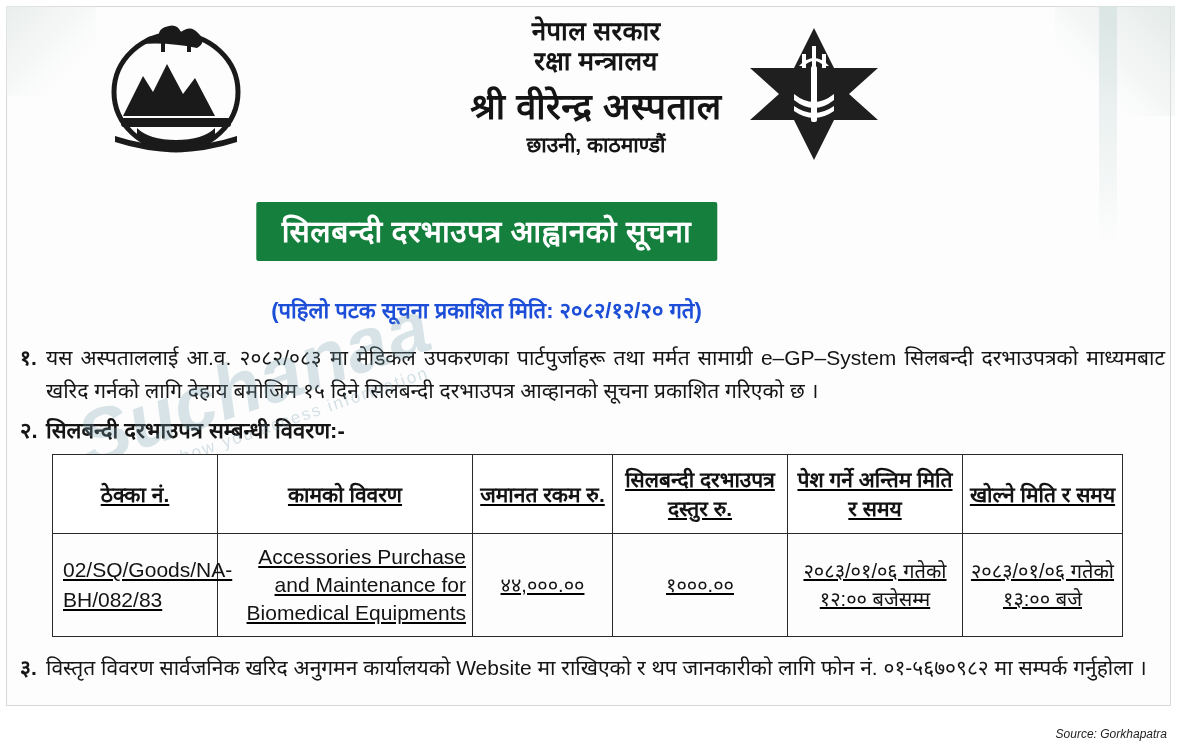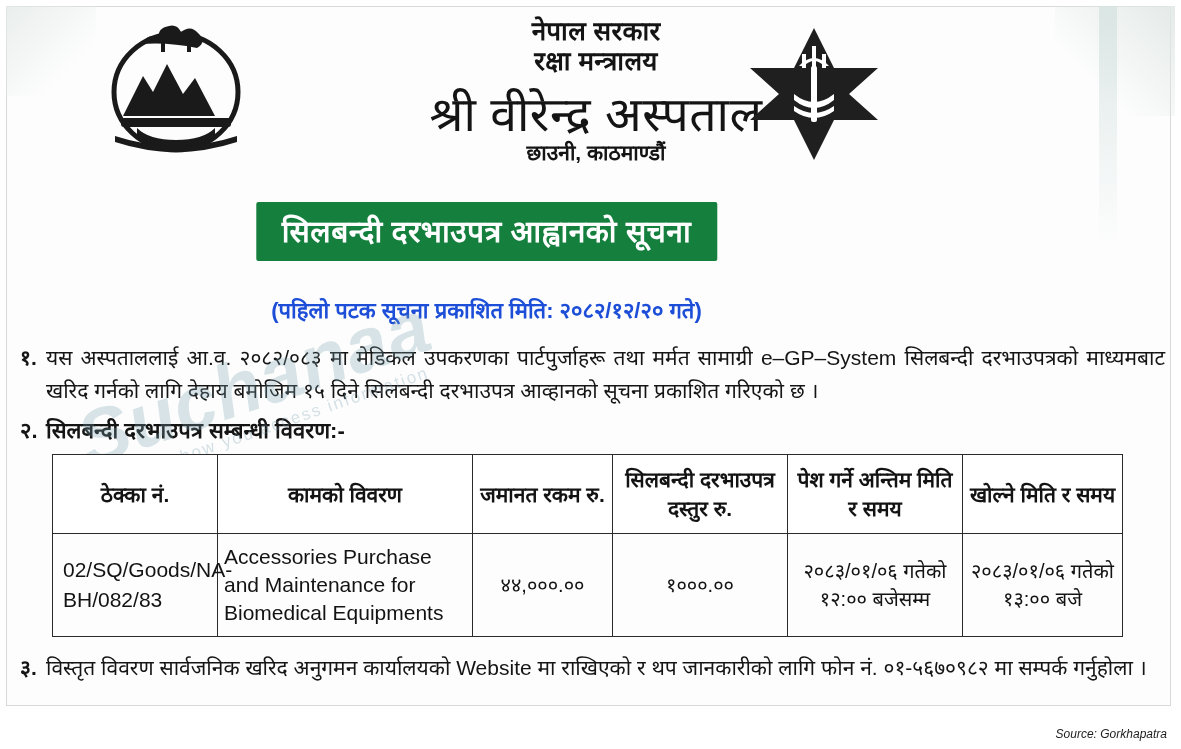--- a/index.html
+++ b/index.html
@@ -75,24 +75,24 @@
     text-align: center;
     color: #141414;
   }
   .hline1, .hline2, .hline3 {
     font-size: 26px;
     line-height: 30px;
     font-weight: 600;
     letter-spacing: .3px;
   }
   .hline-big {
-    font-size: 48px;
+    font-size: 36px;
     line-height: 46px;
-    font-weight: 400;
-    margin-top: 16px;
+    font-weight: 700;
+    margin-top: 8px;
     letter-spacing: .5px;
   }
   .hline-small {
     font-size: 21px;
     line-height: 26px;
     font-weight: 600;
     margin-top: 2px;
   }
   .title-band {
     position: absolute;
@@ -148,20 +148,21 @@
   #para1 { left: 14px; top: 335px; width: 1145px; }
   #para2 { left: 14px; top: 408px; width: 700px; font-weight: 700; font-size: 22px; }
   #para3 { left: 14px; top: 645px; width: 1145px; }
 
   
   .tbl-wrap {
     position: absolute;
     left: 46px;
     top: 448px;
     width: 1070px;
+    text-decoration: underline;
   }
   table {
     border-collapse: collapse;
     width: 100%;
     table-layout: fixed;
   }
   table, th, td {
     border: 1px solid #2a2a2a;
   }
   th {
@@ -178,21 +179,21 @@
     font-size: 20px;
     color: #131313;
     padding: 9px 6px;
     line-height: 28px;
     text-align: center;
     vertical-align: middle;
   }
   td.work-desc {
     font-size: 21px;
     line-height: 28px;
-    text-align: left;
+    text-align: right;
   }
   td.contract-no {
     font-size: 21px;
     line-height: 30px;
     text-align: left;
     padding-left: 10px;
   }
   col.c1 { width: 165px; }
   col.c2 { width: 255px; }
   col.c3 { width: 140px; }

